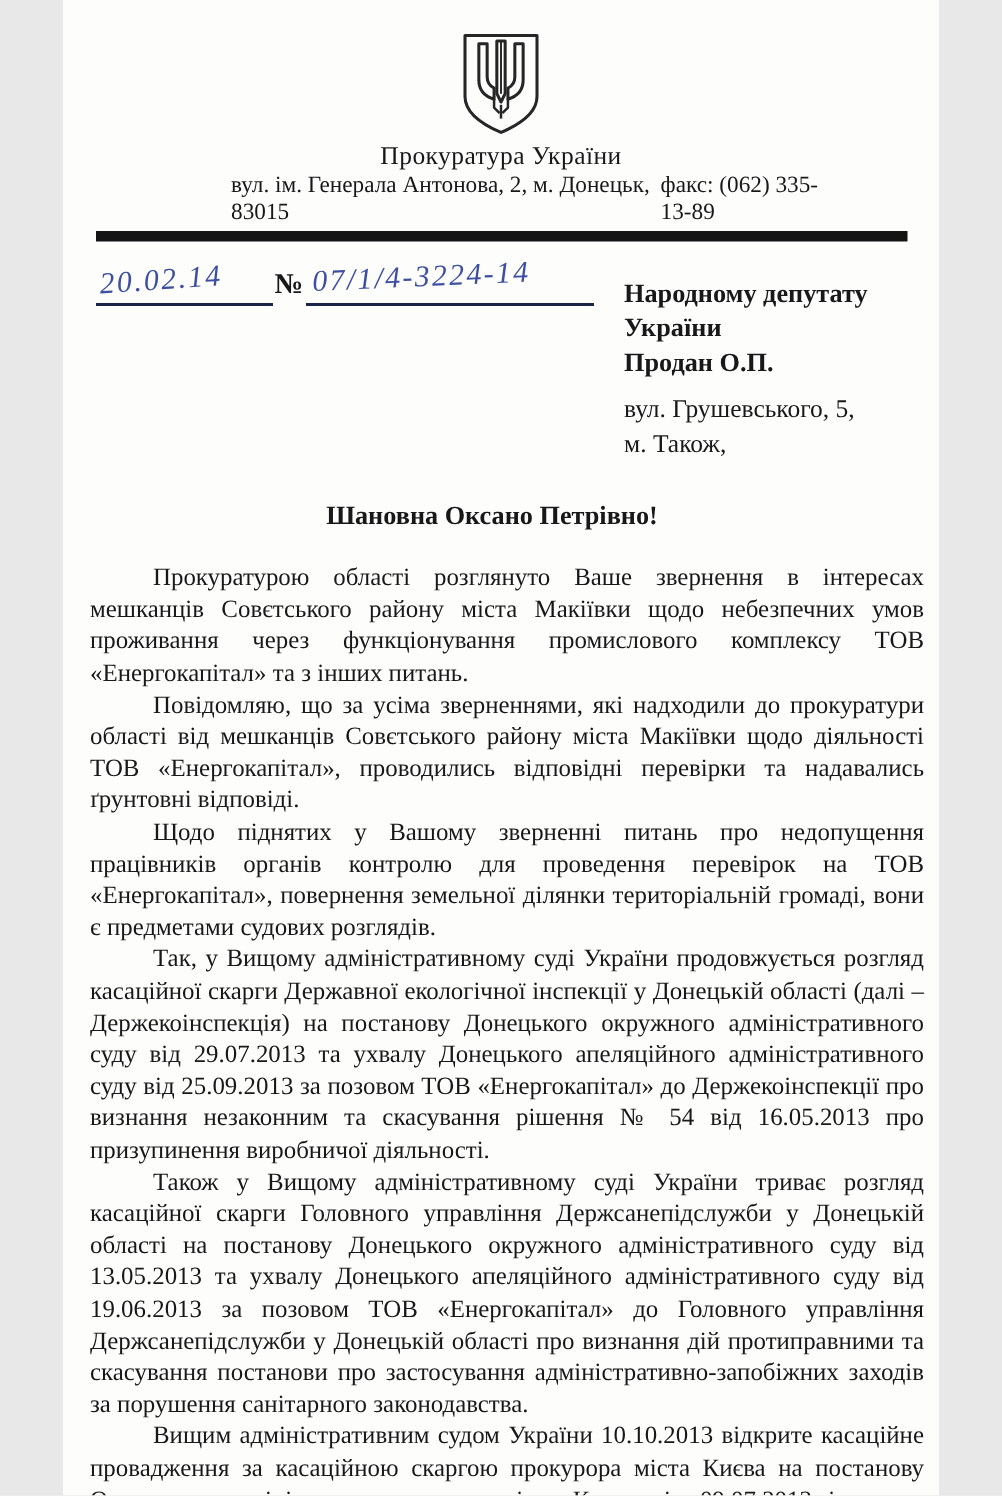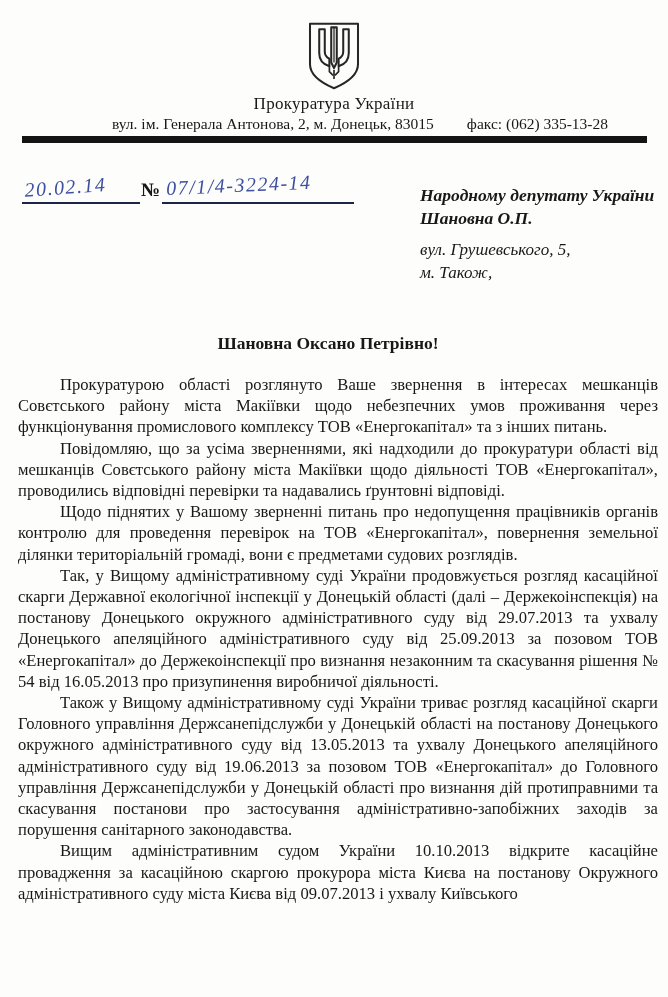--- a/index.html
+++ b/index.html
@@ -1,18 +1,18 @@
 <!DOCTYPE html>
 <html><head>
 <meta charset="utf-8">
 <style>
   html,body { margin:0; padding:0; background:#e8e8e8; }
   .page {
     position:relative;
-    width:668px; height:997px;
+    width:584px; height:997px;
     margin:0 auto;
     background:#fdfdfc;
     font-family:"Liberation Serif","DejaVu Serif",serif;
     color:#181818;
     overflow:hidden;
   }
   
   .letterhead { text-align:center; }
   .emblem { display:block; margin:20px auto 0; width:72px; height:72px; }
   .org-parent { font-size:17px; margin-top:2px; letter-spacing:0.3px; }
@@ -33,21 +33,21 @@
     font-style:italic;
     color:#3d4fa1;
     font-size:20px;
     letter-spacing:1.5px;
     white-space:nowrap;
   }
   .date-u .hw   { transform:rotate(-4deg) translate(2px,6px); }
   .refnum-u .hw { transform:rotate(-2.5deg) translate(4px,4px); }
   .numsign { position:absolute; left:141px; top:9px; font-weight:bold; font-size:19px; }
   
-  .addressee { position:absolute; top:184px; left:420px; font-size:17.5px; line-height:23px;font-style:italic; }
+  .addressee { position:absolute; top:184px; left:374px; font-size:17.5px; line-height:23px; }
   .addressee .b { font-weight:bold; }
   .addressee .addr { margin-top:8px; font-weight:normal; font-size:17px; }
   
   .salutation {
     position:absolute; top:333px; left:0; right:12px;
     text-align:center; font-weight:bold; font-size:17.5px;
   }
   .body-text {
     position:absolute; top:374px; left:18px; right:10px;
     font-size:16.6px; line-height:21.2px;
@@ -72,34 +72,34 @@
       <path d="M32,8 L38,8 L38,46 L35,52 L32,46 Z"></path>
       <path d="M35,8 L35,46" stroke-width="1.4"></path>
 
       <path d="M30,50 L30,56 L34,60" stroke-width="1.8"></path>
       <path d="M40,50 L40,56 L36,60" stroke-width="1.8"></path>
       <path d="M35,54 L35,64" stroke-width="1.8"></path>
     </svg>
     <div class="org-parent">Прокуратура України</div>
     <div class="address-row">
       <span>вул. ім. Генерала Антонова, 2, м. Донецьк, 83015</span>
-      <span>факс: (062) 335-13-28</span>
+      <span>факс: (062) 335-13-89</span>
     </div>
     <div class="rule"></div>
   </div>
 
   <div class="refrow">
     <span class="uline date-u"><span class="hw">20.02.14</span></span>
     <span class="numsign">№</span>
     <span class="uline refnum-u"><span class="hw">07/1/4-3224-14</span></span>
   </div>
 
   <div class="addressee">
     <div class="b">Народному депутату України</div>
-    <div class="b">Шановна О.П.</div>
+    <div class="b">Продан О.П.</div>
     <div class="addr">
       <div>вул. Грушевського, 5,</div>
       <div>м. Також,</div>
     </div>
   </div>
 
   <div class="salutation">Шановна Оксано Петрівно!</div>
 
   <div class="body-text">
     <p>Прокуратурою області розглянуто Ваше звернення в інтересах мешканців Совєтського району міста Макіївки щодо небезпечних умов проживання через функціонування промислового комплексу ТОВ «Енергокапітал» та з інших питань.</p>

